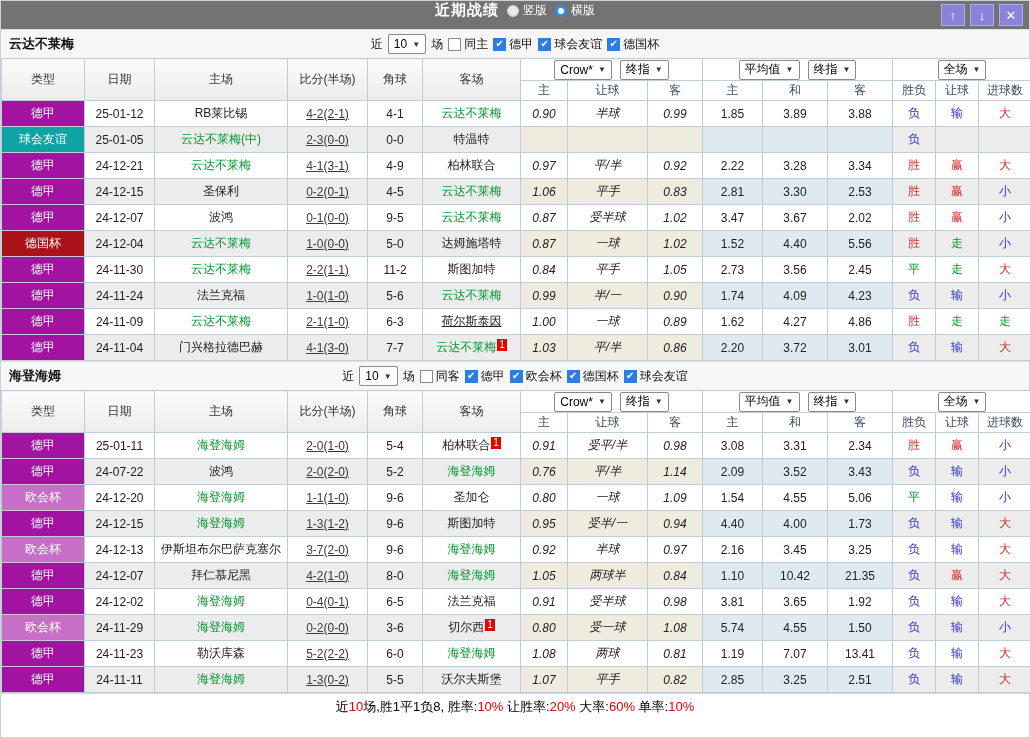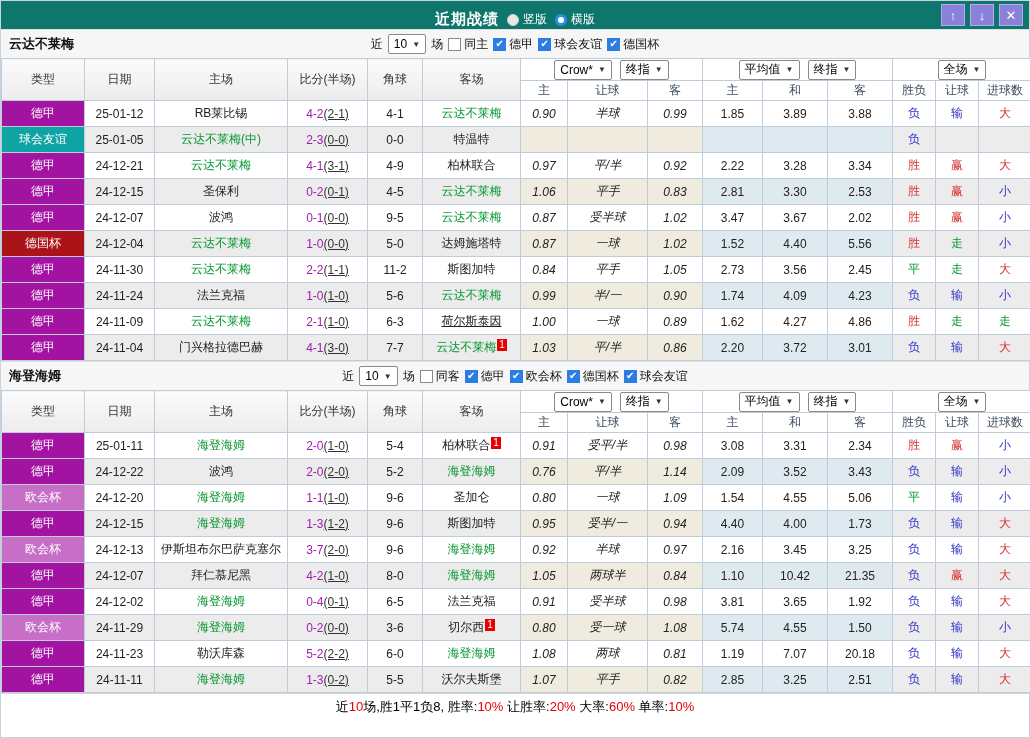--- a/index.html
+++ b/index.html
@@ -1,20 +1,20 @@
 <!DOCTYPE html>
 <html><head>
 <meta charset="utf-8">
 <style>
   * { margin:0; padding:0; box-sizing:border-box; }
   html,body { width:1030px; font-family:"Liberation Sans","DejaVu Sans",sans-serif; background:#fff; }
   .page { width:1030px; height:738px; border:1px solid #c9d3dd; display:flex; flex-direction:column; }
 
   
-  .titlebar { position:relative; height:28px; background:#0f766e; display:flex; align-items:flex-end; justify-content:center; flex:none; }
+  .titlebar { position:relative; height:28px; background:#737373; display:flex; align-items:flex-start; justify-content:center; flex:none; }
   .title-group { display:flex; align-items:center; gap:8px; color:#fff; }
   .app-title { font-size:15px; font-weight:bold; letter-spacing:1px; }
   .radio-item { display:flex; align-items:center; gap:4px; font-size:12px; cursor:pointer; }
   .radio { width:12px; height:12px; border-radius:50%; display:inline-block; }
   .radio.sel { background:#e8e8e8; border:1px solid #cfcfcf; }
   .radio.unsel { background:#fff; border:3px solid #2b8fe8; }
   .win-btns { position:absolute; right:6px; top:3px; display:flex; gap:5px; }
   .win-btn { width:24px; height:22px; background:#8a82d8; border:1px solid #b3ace8; color:#fff; font-size:13px; font-weight:bold; display:flex; align-items:center; justify-content:center; cursor:pointer; }
 
   
@@ -37,21 +37,21 @@
   .ddwrap { display:flex; align-items:center; justify-content:center; gap:8px; }
   tbody td { height:26px; color:#222; }
   tbody tr:nth-child(even) td { background:#ececec; }
   tbody tr:nth-child(odd) td { background:#fff; }
   tbody td.cream { background:#fbf7ec;font-style:italic; }
   tbody tr:nth-child(even) td.cream { background:#efebdf; }
   tbody td.lblue { background:#eaf3fa; }
   tbody tr:nth-child(even) td.lblue { background:#dfe9f0; }
   tbody td.type { color:#fff; }
   .team-g { color:#089733; }
-  .score-r { color:#a21caf; }
+  .score-r { color:#404040;text-decoration:underline; }
   .half { color:#333;text-decoration:underline; }
   .badge1 { display:inline-block; background:#e60000; color:#fff; font-size:10px; line-height:12px; padding:0 2px; margin-left:1px; vertical-align:top; }
   .u { text-decoration:underline; }
   td.res-r { color:#d93030; }
   td.res-b { color:#3333cc; }
   td.res-g { color:#089733; }
 
   
   .summary { height:27px; background:#fff; border-top:1px solid #d5d5d5; display:flex; align-items:center; justify-content:center; font-size:13px; color:#000; flex:none; }
   .summary .red { color:#e60000; }
@@ -477,21 +477,21 @@
             <td class="cream">0.98</td>
             <td class="lblue">3.08</td>
             <td class="lblue">3.31</td>
             <td class="lblue">2.34</td>
             <td class="res-r">胜</td>
             <td class="res-r">赢</td>
             <td class="res-b">小</td>
           </tr>
           <tr>
             <td class="type" style="background: rgb(162, 19, 162);">德甲</td>
-            <td>24-12-22</td>
+            <td>24-07-22</td>
             <td><span>波鸿</span></td>
             <td><span class="score-r">2-0</span><span class="half">(2-0)</span></td>
             <td>5-2</td>
             <td><span class="team-g">海登海姆</span></td>
             <td class="cream">0.76</td>
             <td class="cream">平/半</td>
             <td class="cream">1.14</td>
             <td class="lblue">2.09</td>
             <td class="lblue">3.52</td>
             <td class="lblue">3.43</td>
@@ -606,21 +606,21 @@
             <td>24-11-23</td>
             <td><span>勒沃库森</span></td>
             <td><span class="score-r">5-2</span><span class="half">(2-2)</span></td>
             <td>6-0</td>
             <td><span class="team-g">海登海姆</span></td>
             <td class="cream">1.08</td>
             <td class="cream">两球</td>
             <td class="cream">0.81</td>
             <td class="lblue">1.19</td>
             <td class="lblue">7.07</td>
-            <td class="lblue">20.18</td>
+            <td class="lblue">13.41</td>
             <td class="res-b">负</td>
             <td class="res-b">输</td>
             <td class="res-r">大</td>
           </tr>
           <tr>
             <td class="type" style="background: rgb(162, 19, 162);">德甲</td>
             <td>24-11-11</td>
             <td><span class="team-g">海登海姆</span></td>
             <td><span class="score-r">1-3</span><span class="half">(0-2)</span></td>
             <td>5-5</td>

